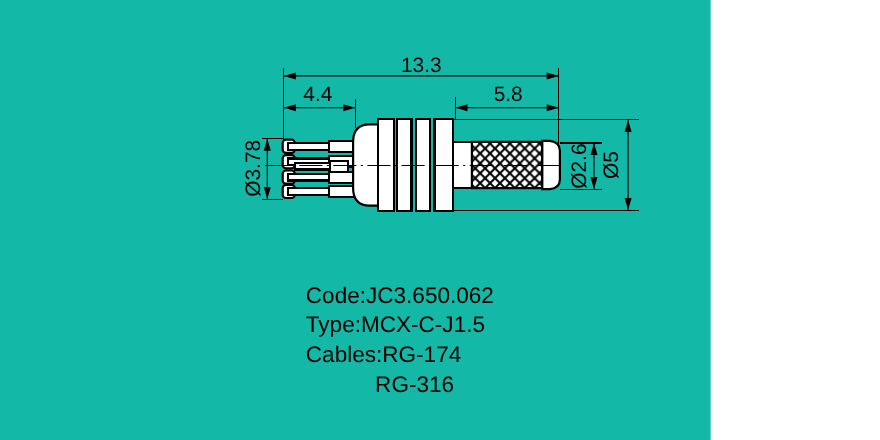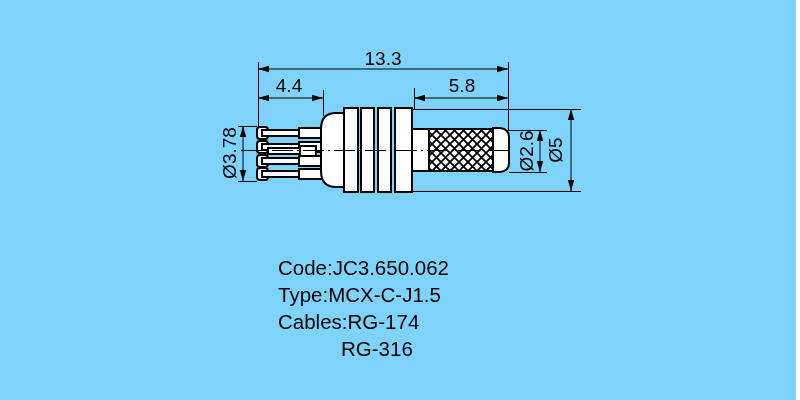--- a/index.html
+++ b/index.html
@@ -2,23 +2,23 @@
 <html><head>
 <meta charset="utf-8">
 <style>
   html, body {
     margin: 0;
     padding: 0;
     background: #ffffff;
   }
   .page {
     position: relative;
-    width: 796px;
+    width: 646px;
     height: 400px;
-    background: #7dd3fc;
+    background: #14b8a6;
     overflow: hidden;
   }
   svg {
     display: block;
   }
   svg text {
     font-family: "Liberation Sans", "DejaVu Sans", sans-serif;
     fill: #000000;
   }
   .dim-text {

